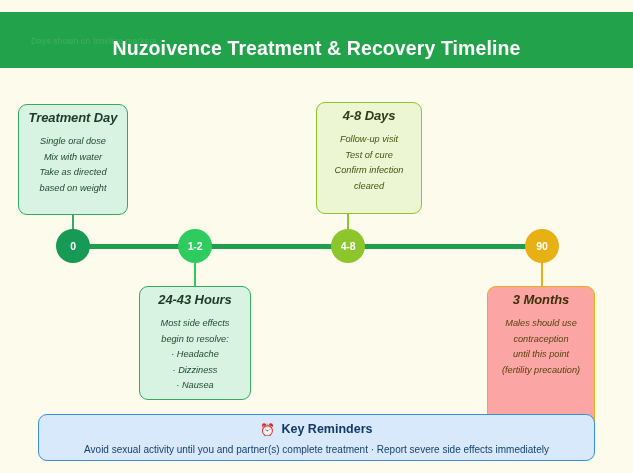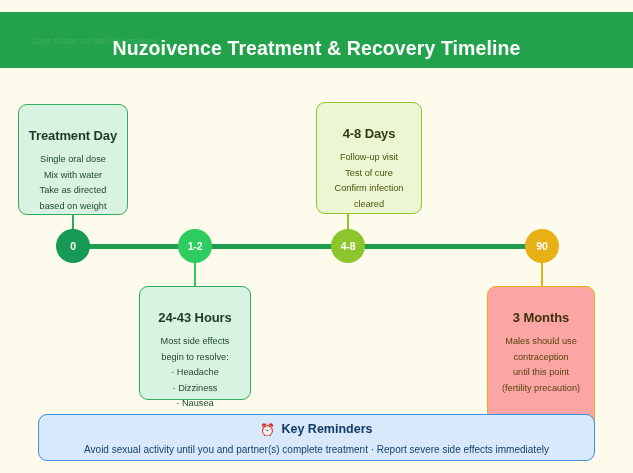--- a/index.html
+++ b/index.html
@@ -97,22 +97,23 @@
   .stem-c { left: 347px; top: 212px; height: 24px; background: #8cc62c; }
   .stem-d { left: 541px; top: 256px; height: 30px; background: #e7b015; }
 
   
   .card {
     position: absolute;
     box-sizing: border-box;
     border-radius: 9px;
     border: 1.6px solid #2faa5e;
     background: #d9f2e1;
-    padding: 23px 8px 8px 8px;
+    padding: 5px 8px 8px 8px;
     text-align: center;
+    font-style: italic;
   }
   .card-title {
     font-size: 13px;
     font-weight: bold;
     color: #1d3b24;
     margin-bottom: 9px;
     letter-spacing: -0.1px;
     white-space: nowrap;
   }
   .card-line {

